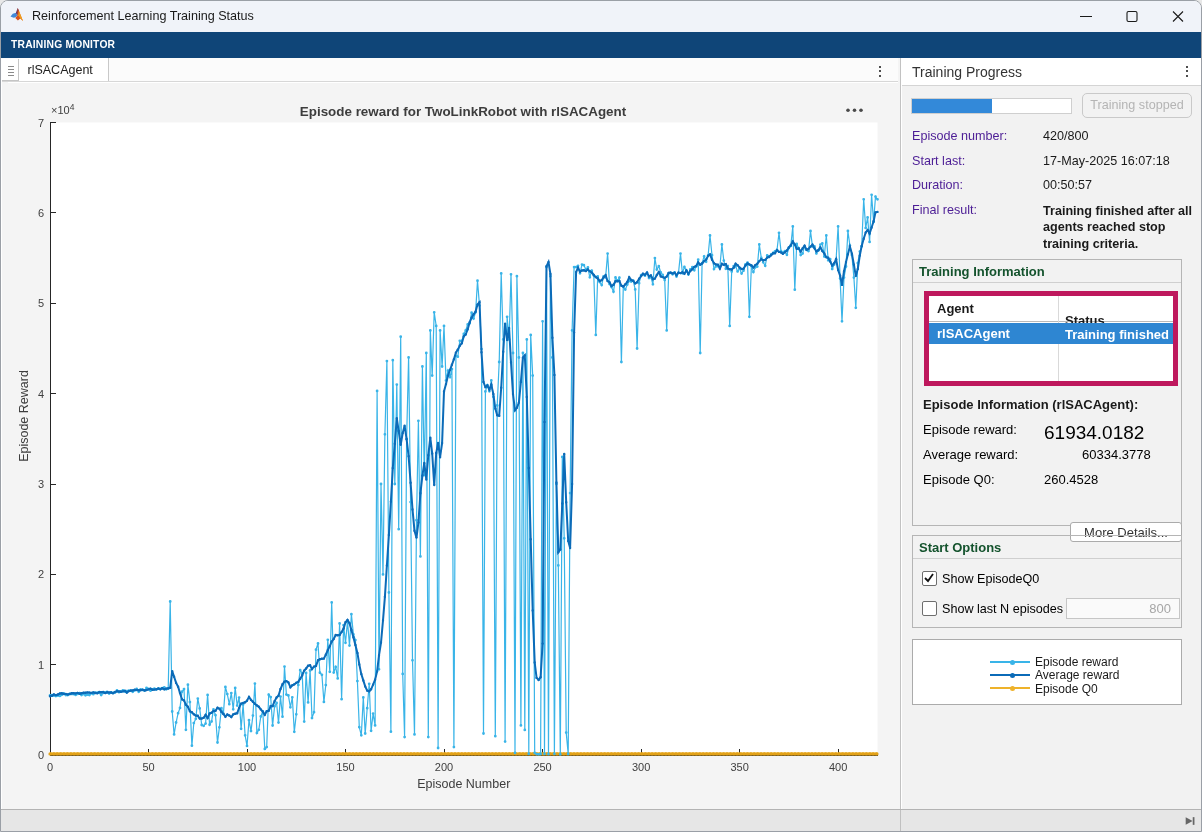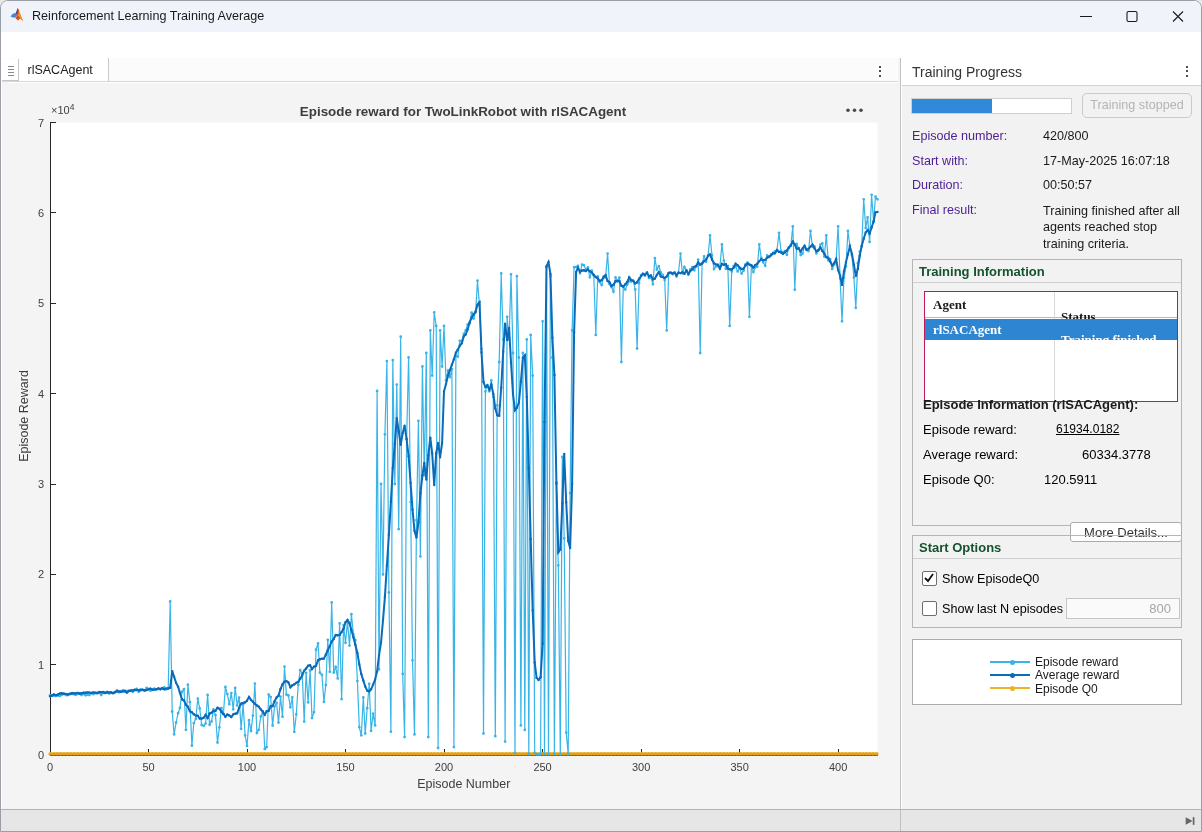--- a/index.html
+++ b/index.html
@@ -31,21 +31,21 @@
 
 #pbar { position:absolute; left:9px; top:11px; width:161px; height:16px; background:#fff; border:1px solid #cfcfcf; }
 #pbar .fill { position:absolute; left:0; top:0; width:80px; height:100%; background:#3389d9; }
 #stopbtn { position:absolute; left:180px; top:6px; width:110px; height:25px; border:1px solid #c9c9c9; border-radius:5px; color:#b4b4b4; font-size:12.6px; text-align:center; line-height:23px; }
 .inf-lbl { position:absolute; left:10px; font-size:12.6px; color:#4c1d95; }
 .inf-val { position:absolute; left:141px; font-size:12.6px; color:#1a1a1a; }
 
 .gbox { position:absolute; left:10px; width:270px; border:1px solid #b5b5b5; }
 .gbox .gt { position:absolute; left:6px; top:4px; font-size:13px; font-weight:bold; color:#14532d; }
 .gbox .gsep { position:absolute; left:0; top:22px; width:100%; height:1px; background:#cfcfcf; }
-#tbl { position:absolute; left:11px; top:31px; width:254px; height:111px; background:#fff; border:1px solid #be185d;font-family:Liberation Serif, serif; }
+#tbl { position:absolute; left:11px; top:31px; width:254px; height:95px; background:#fff; border:5px solid #be185d; }
 #tbl .hdr { position:absolute; left:0; top:0; width:100%; height:26px; border-bottom:1px solid #b9b9b9; font-weight:bold; font-size:13px; color:#1a1a1a; }
 #tbl .coldiv { position:absolute; left:129px; top:0; width:1px; height:100%; background:#d9d9d9; }
 #tbl .selrow { position:absolute; left:0; top:27px; width:100%; height:21px; background:#2e86d2; color:#fff; font-weight:bold; font-size:13px; }
 .btn2 { position:absolute; background:#fff; border:1px solid #ababab; border-radius:3px; font-size:13px; color:#333; text-align:center; }
 .cb { position:absolute; left:9px; width:15px; height:15px; background:#fff; border:1.5px solid #6e6e6e; border-radius:2px; }
 #nep-input { position:absolute; left:153px; top:62px; width:114px; height:21px; background:#fafafa; border:1px solid #c6c6c6; font-size:13px; color:#a6a6a6; text-align:right; line-height:20px; padding-right:8px; }
 #legendbox { position:absolute; left:10px; top:552px; width:270px; height:66px; background:#fff; border:1px solid #ababab; }
 .leg-line { position:absolute; left:77px; width:40px; height:2px; }
 .leg-dot { position:absolute; left:97px; width:5px; height:5px; border-radius:50%; }
 .leg-lbl { position:absolute; left:122px; font-size:12px; color:#1a1a1a; }
@@ -54,32 +54,35 @@
 <body>
 <div id="win">
 
   <div id="titlebar">
     <svg id="mlicon" viewBox="0 0 16 16">
       <path d="M0.5 9.5 Q3 5.6 5.8 6.1 L7.4 8.4 Q5.2 11.3 3 10.6 Q1.6 10.2 0.5 9.5 Z" fill="#4189d7"></path>
       <path d="M5.8 6.1 L7.7 1.1 L8.9 3.5 L7.4 8.4 Z" fill="#632f63"></path>
       <path d="M7.7 1.1 L13 13.9 L10.3 11.5 L7.9 13.5 L5.3 11 L7.4 8.4 Z" fill="#d9531e"></path>
       <path d="M8.9 3.5 L13 13.9 L10.4 11.6 L8.3 8.2 Z" fill="#ef9e1c"></path>
     </svg>
-    <div class="ttl">Reinforcement Learning Training Average</div>
+    <div class="ttl">Reinforcement Learning Training Status</div>
     <svg class="winbtn" style="right:92px" viewBox="0 0 46 31">
         <path d="M17 15.5h12" stroke="#1a1a1a" stroke-width="1.1"></path>
       </svg>
     <svg class="winbtn" style="right:46px" viewBox="0 0 46 31">
         <rect x="18" y="10.5" width="10" height="10" rx="1.5" fill="none" stroke="#1a1a1a" stroke-width="1.1"></rect>
       </svg>
     <svg class="winbtn" style="right:0px" viewBox="0 0 46 31">
         <path d="M18 10.5l10 10M28 10.5l-10 10" stroke="#1a1a1a" stroke-width="1.1"></path>
       </svg>
   </div>
 
+  <div id="toolstrip">
+      <div class="lbl">TRAINING MONITOR</div>
+    </div>
   <div id="tabext"></div>
 
   <div id="tabstrip">
     <div id="hamb">
         <div class="bars">
           <div></div>
           <div></div>
           <div></div>
           <div></div>
         </div>
@@ -161,50 +164,50 @@
           <div style="width:2.2px;height:2.2px;background:#4d4d4d;"></div>
         </div>
       </div>
     <div id="rpbody">
       <div id="pbar">
           <div class="fill"></div>
         </div>
       <div id="stopbtn">Training stopped</div>
       <div class="inf-lbl" style="top:42px">Episode number:</div>
         <div class="inf-val" style="top:42px">420/800</div>
-      <div class="inf-lbl" style="top:67px">Start with:</div>
+      <div class="inf-lbl" style="top:67px">Start last:</div>
         <div class="inf-val" style="top:67px">17-May-2025 16:07:18</div>
       <div class="inf-lbl" style="top:91px">Duration:</div>
         <div class="inf-val" style="top:91px">00:50:57</div>
       <div class="inf-lbl" style="top:116px">Final result:</div>
-      <div class="inf-val" style="top:116px; line-height:16.3px; white-space:pre;">Training finished after all
+      <div class="inf-val" style="top:116px; line-height:16.3px; white-space:pre;font-weight:bold;">Training finished after all
 agents reached stop
 training criteria.</div>
 
       <div class="gbox" id="gb1" style="top:172px; height:267px;">
         <div class="gt">Training Information</div>
         <div class="gsep"></div>
         <div id="tbl">
           <div class="hdr">
               <span style="position:absolute;left:8px;top:5px;">Agent</span>
               <span style="position:absolute;left:136px;top:5px;margin-top:12px;">Status</span>
             </div>
           <div class="coldiv"></div>
           <div class="selrow">
               <span style="position:absolute;left:8px;top:3px;">rlSACAgent</span>
-              <span style="position:absolute;left:136px;top:13px;">Training finished</span>
+              <span style="position:absolute;left:136px;top:4px;">Training finished</span>
             </div>
         </div>
         <div style="position:absolute;left:10px;top:137px;font-size:13px;font-weight:bold;color:#1a1a1a;">Episode Information (rlSACAgent):</div>
         <div style="position:absolute;left:10px;top:162px;font-size:13px;">Episode reward:</div>
-          <div style="position:absolute;left:143px;top:162px;font-size:12px;text-decoration:underline;">61934.0182</div>
+          <div style="position:absolute;left:131px;top:162px;font-size:19px;">61934.0182</div>
         <div style="position:absolute;left:10px;top:187px;font-size:13px;">Average reward:</div>
           <div style="position:absolute;left:121px;top:187px;font-size:13px;margin-left:48px;">60334.3778</div>
         <div style="position:absolute;left:10px;top:212px;font-size:13px;">Episode Q0:</div>
-          <div style="position:absolute;left:131px;top:212px;font-size:13px;">120.5911</div>
+          <div style="position:absolute;left:131px;top:212px;font-size:13px;">260.4528</div>
         <div class="btn2" style="left:157px; top:236px; width:112px; height:20px; line-height:19px;margin-top:26px;">More Details...</div>
       </div>
 
       <div class="gbox" id="gb2" style="top:448px; height:93px;">
         <div class="gt">Start Options</div>
         <div class="gsep"></div>
         <div class="cb" style="top:35px;">
             <svg width="12" height="12" viewBox="0 0 12 12" style="position:absolute;left:0px;top:0px;">
               <path d="M2 6l3 3 5-7" fill="none" stroke="#111" stroke-width="1.8"></path>
             </svg>

